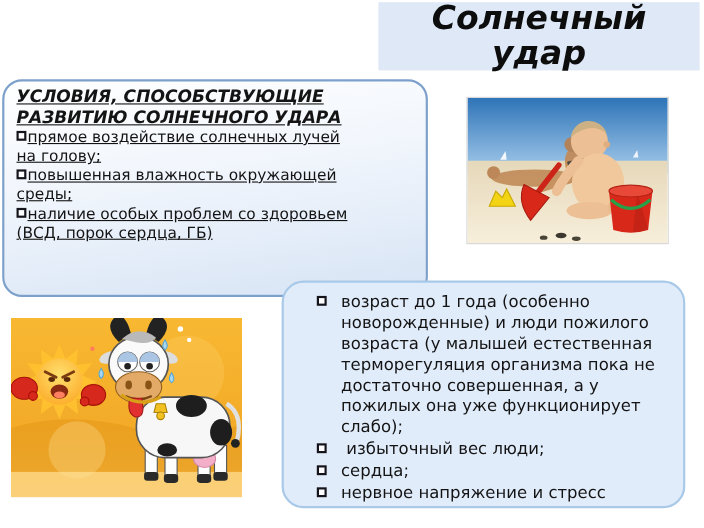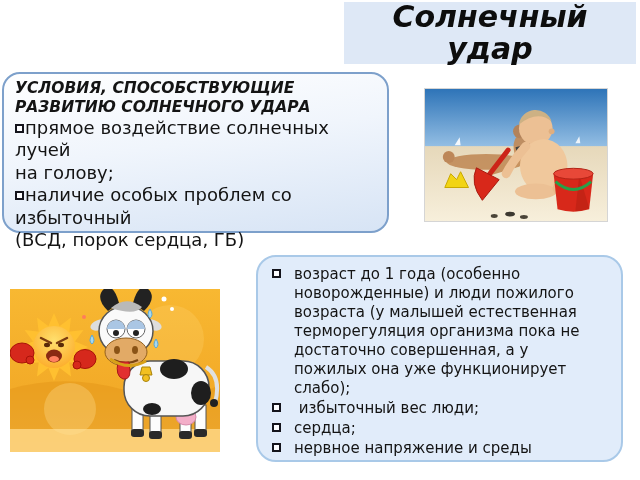--- a/index.html
+++ b/index.html
@@ -17,40 +17,41 @@
     font-family:"DejaVu Sans","Liberation Sans",sans-serif;
   }
   .title-box{
     position:absolute;left:344px;top:2px;width:292px;height:62px;
     background:var(--title-bg);
     display:flex;align-items:center;justify-content:center;text-align:center;
     font-size:30px;font-weight:bold;font-style:italic;line-height:1.07;
     white-space:pre-line;color:#0d0d0d;
   }
   .panel1{
-    position:absolute;left:2px;top:72px;width:387px;height:161px;
+    position:absolute;left:2px;top:72px;width:387px;height:198px;
     border:2px solid var(--panel1-border);border-radius:18px;
     background:linear-gradient(172deg,#ffffff 0%,#f0f5fc 45%,#d7e4f5 100%);
     padding:5px 10px 4px 11px;
+    text-decoration:underline;
   }
   .panel1 .heading{
     font-size:15.5px;font-weight:bold;font-style:italic;line-height:1.22;
     white-space:pre-line;
   }
-  .panel1 p{margin:0;font-size:18px;line-height:1.25;white-space:pre-wrap;}
+  .panel1 p{margin:0;font-size:14px;line-height:1.25;white-space:pre-wrap;}
   .sq{
     display:inline-block;width:9px;height:9px;border:2px solid #14141c;
     background:#fdfdff;vertical-align:1px;
   }
   .panel1 .sq{margin-right:1px;}
   .panel2{
     position:absolute;left:256px;top:255px;width:367px;height:207px;
     border:2px solid var(--panel2-border);border-radius:20px;
     background:var(--panel2-bg);
-    padding:8px 10px 0 36px;
+    padding:8px 10px 0 52px;
   }
   .panel2 ul{list-style:none;margin:0;padding:0;}
   .panel2 li{
     position:relative;font-size:15px;line-height:1.27;margin-bottom:1px;
     white-space:pre-wrap;
   }
   .panel2 .sq{position:absolute;left:-22px;top:4px;}
   .photo{
     position:absolute;left:424px;top:88px;width:184px;height:134px;
     border:1px solid #d5d5d5;background:#fff;
@@ -62,21 +63,23 @@
 <body>
 
 <div class="title-box">Солнечный
 удар</div>
 
 <div class="panel1">
   <div class="heading">УСЛОВИЯ, СПОСОБСТВУЮЩИЕ
 РАЗВИТИЮ СОЛНЕЧНОГО УДАРА</div>
   <p><span class="sq"></span><span>прямое воздействие солнечных лучей
 на голову;</span></p>
-  <p><span class="sq"></span><span>наличие особых проблем со избыточный
+  <p><span class="sq"></span><span>повышенная влажность окружающей
+среды;</span></p>
+  <p><span class="sq"></span><span>наличие особых проблем со здоровьем
 (ВСД, порок сердца, ГБ)</span></p>
 </div>
 
 <div class="photo">
   <svg viewBox="0 0 184 134" preserveAspectRatio="none">
     <defs>
       <linearGradient id="sky" x1="0" y1="0" x2="0" y2="1">
         <stop offset="0" stop-color="#2e74b8"></stop>
           <stop offset="1" stop-color="#a8cdec"></stop>
       </linearGradient>
@@ -232,15 +235,15 @@
   <ul>
     <li><span class="sq"></span><span>возраст до 1 года (особенно
 новорожденные) и люди пожилого
 возраста (у малышей естественная
 терморегуляция организма пока не
 достаточно совершенная, а у
 пожилых она уже функционирует
 слабо);</span></li>
     <li><span class="sq"></span><span> избыточный вес люди;</span></li>
     <li><span class="sq"></span><span>сердца;</span></li>
-    <li><span class="sq"></span><span>нервное напряжение и среды</span></li>
+    <li><span class="sq"></span><span>нервное напряжение и стресс</span></li>
   </ul>
 </div>
 
 </body></html>

